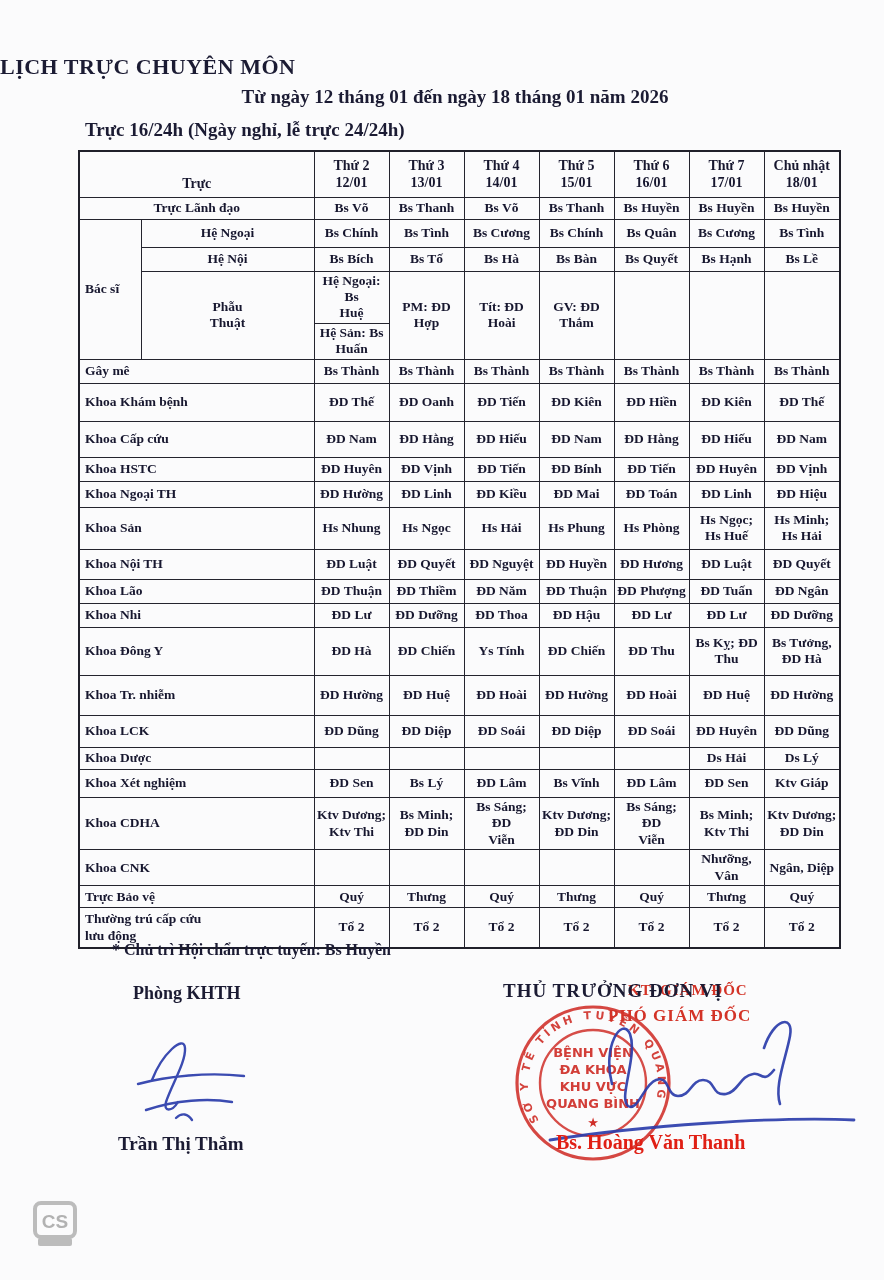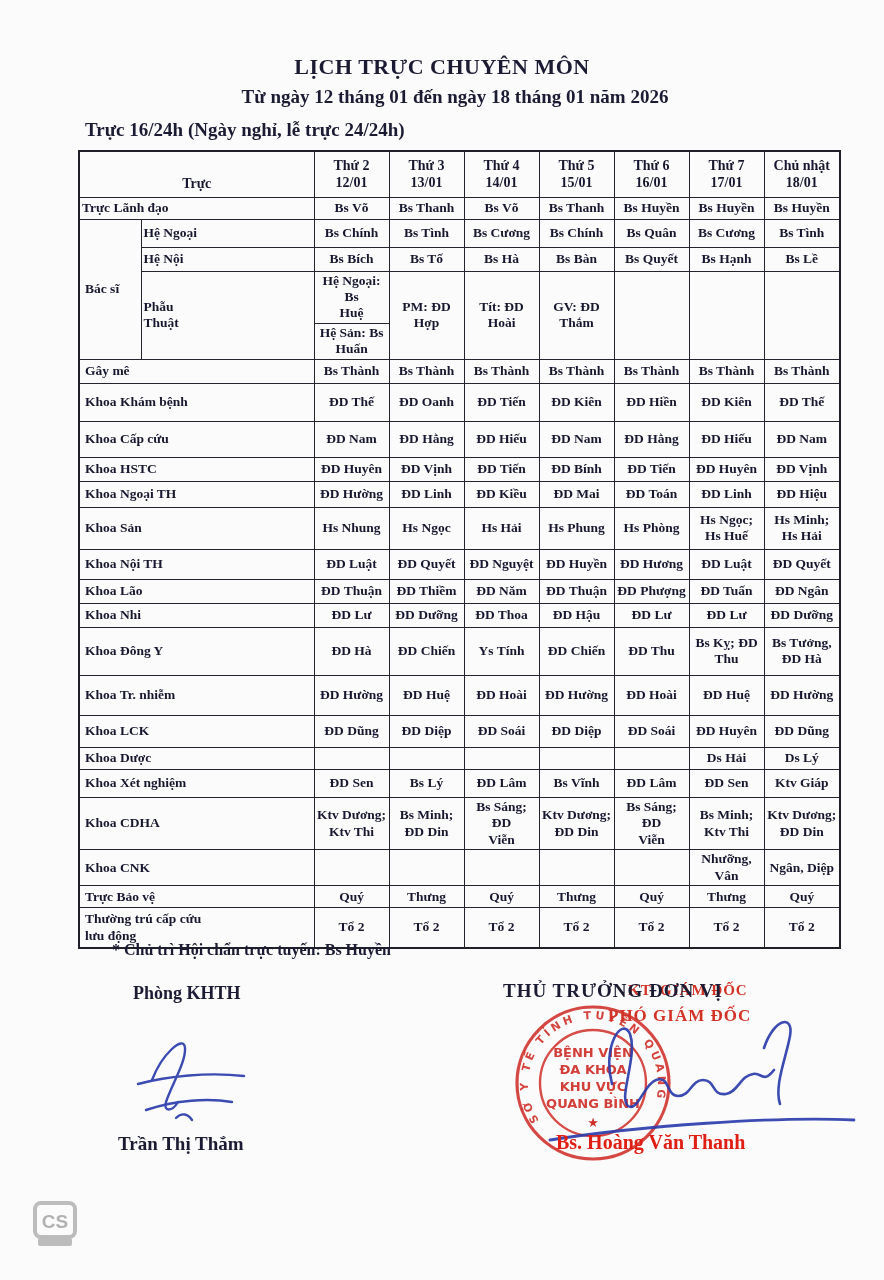--- a/index.html
+++ b/index.html
@@ -1,32 +1,32 @@
 <!DOCTYPE html>
 <html><head>
 <meta charset="utf-8">
 <style>
   html,body{margin:0;padding:0;}
   body{width:884px;height:1280px;background:#fbfbfc;position:relative;overflow:hidden;
        font-family:"Liberation Serif","DejaVu Serif",serif;color:#1b1b33;}
   .abs{position:absolute;}
   
-  .doc-title{top:54px;left:0;width:884px;text-align:center;font-size:22px;font-weight:bold;letter-spacing:.5px;}
+  .doc-title{top:54px;left:0;width:884px;text-align:left;font-size:22px;font-weight:bold;letter-spacing:.5px;}
   .doc-subtitle{top:86px;left:13px;width:884px;text-align:center;font-size:19px;font-weight:bold;}
   .section-heading{top:119px;left:85px;font-size:19px;font-weight:bold;}
   
   .tbl-wrap{top:150px;left:78px;}
   table{border-collapse:collapse;table-layout:fixed;width:762px;border:2.5px solid #20202a;}
   td,th{border:1.6px solid #24242e;font-weight:bold;font-size:13.5px;line-height:1.22;
         text-align:center;vertical-align:middle;white-space:pre-line;padding:1px 2px;
         overflow:hidden;color:#17172f;}
   th{font-size:14px;}
   th.corner{vertical-align:bottom;padding-bottom:4px;}
   td.label{text-align:left;padding-left:5px;}
-  td.labelc{text-align:left;}
+  td.labelc{text-align:center;}
   
   .footnote{top:941px;left:112px;font-size:16px;font-weight:bold;}
   
   .left-title{top:983px;left:133px;font-size:18px;font-weight:bold;}
   .left-name{top:1133px;left:118px;font-size:19px;font-weight:bold;}
   .right-title{top:980px;left:503px;font-size:19px;font-weight:bold;letter-spacing:1px;z-index:4;}
   .red-line1{top:982px;left:628px;font-size:15px;font-weight:bold;color:#d33327;letter-spacing:1px;z-index:3;}
   .red-line2{top:1006px;left:608px;font-size:17px;font-weight:bold;color:#d33327;letter-spacing:1px;z-index:3;}
   .right-name{top:1131px;left:556px;font-size:20px;font-weight:bold;color:#e01f14;z-index:6;}
   .stamp-svg{top:992px;left:498px;z-index:2;}

